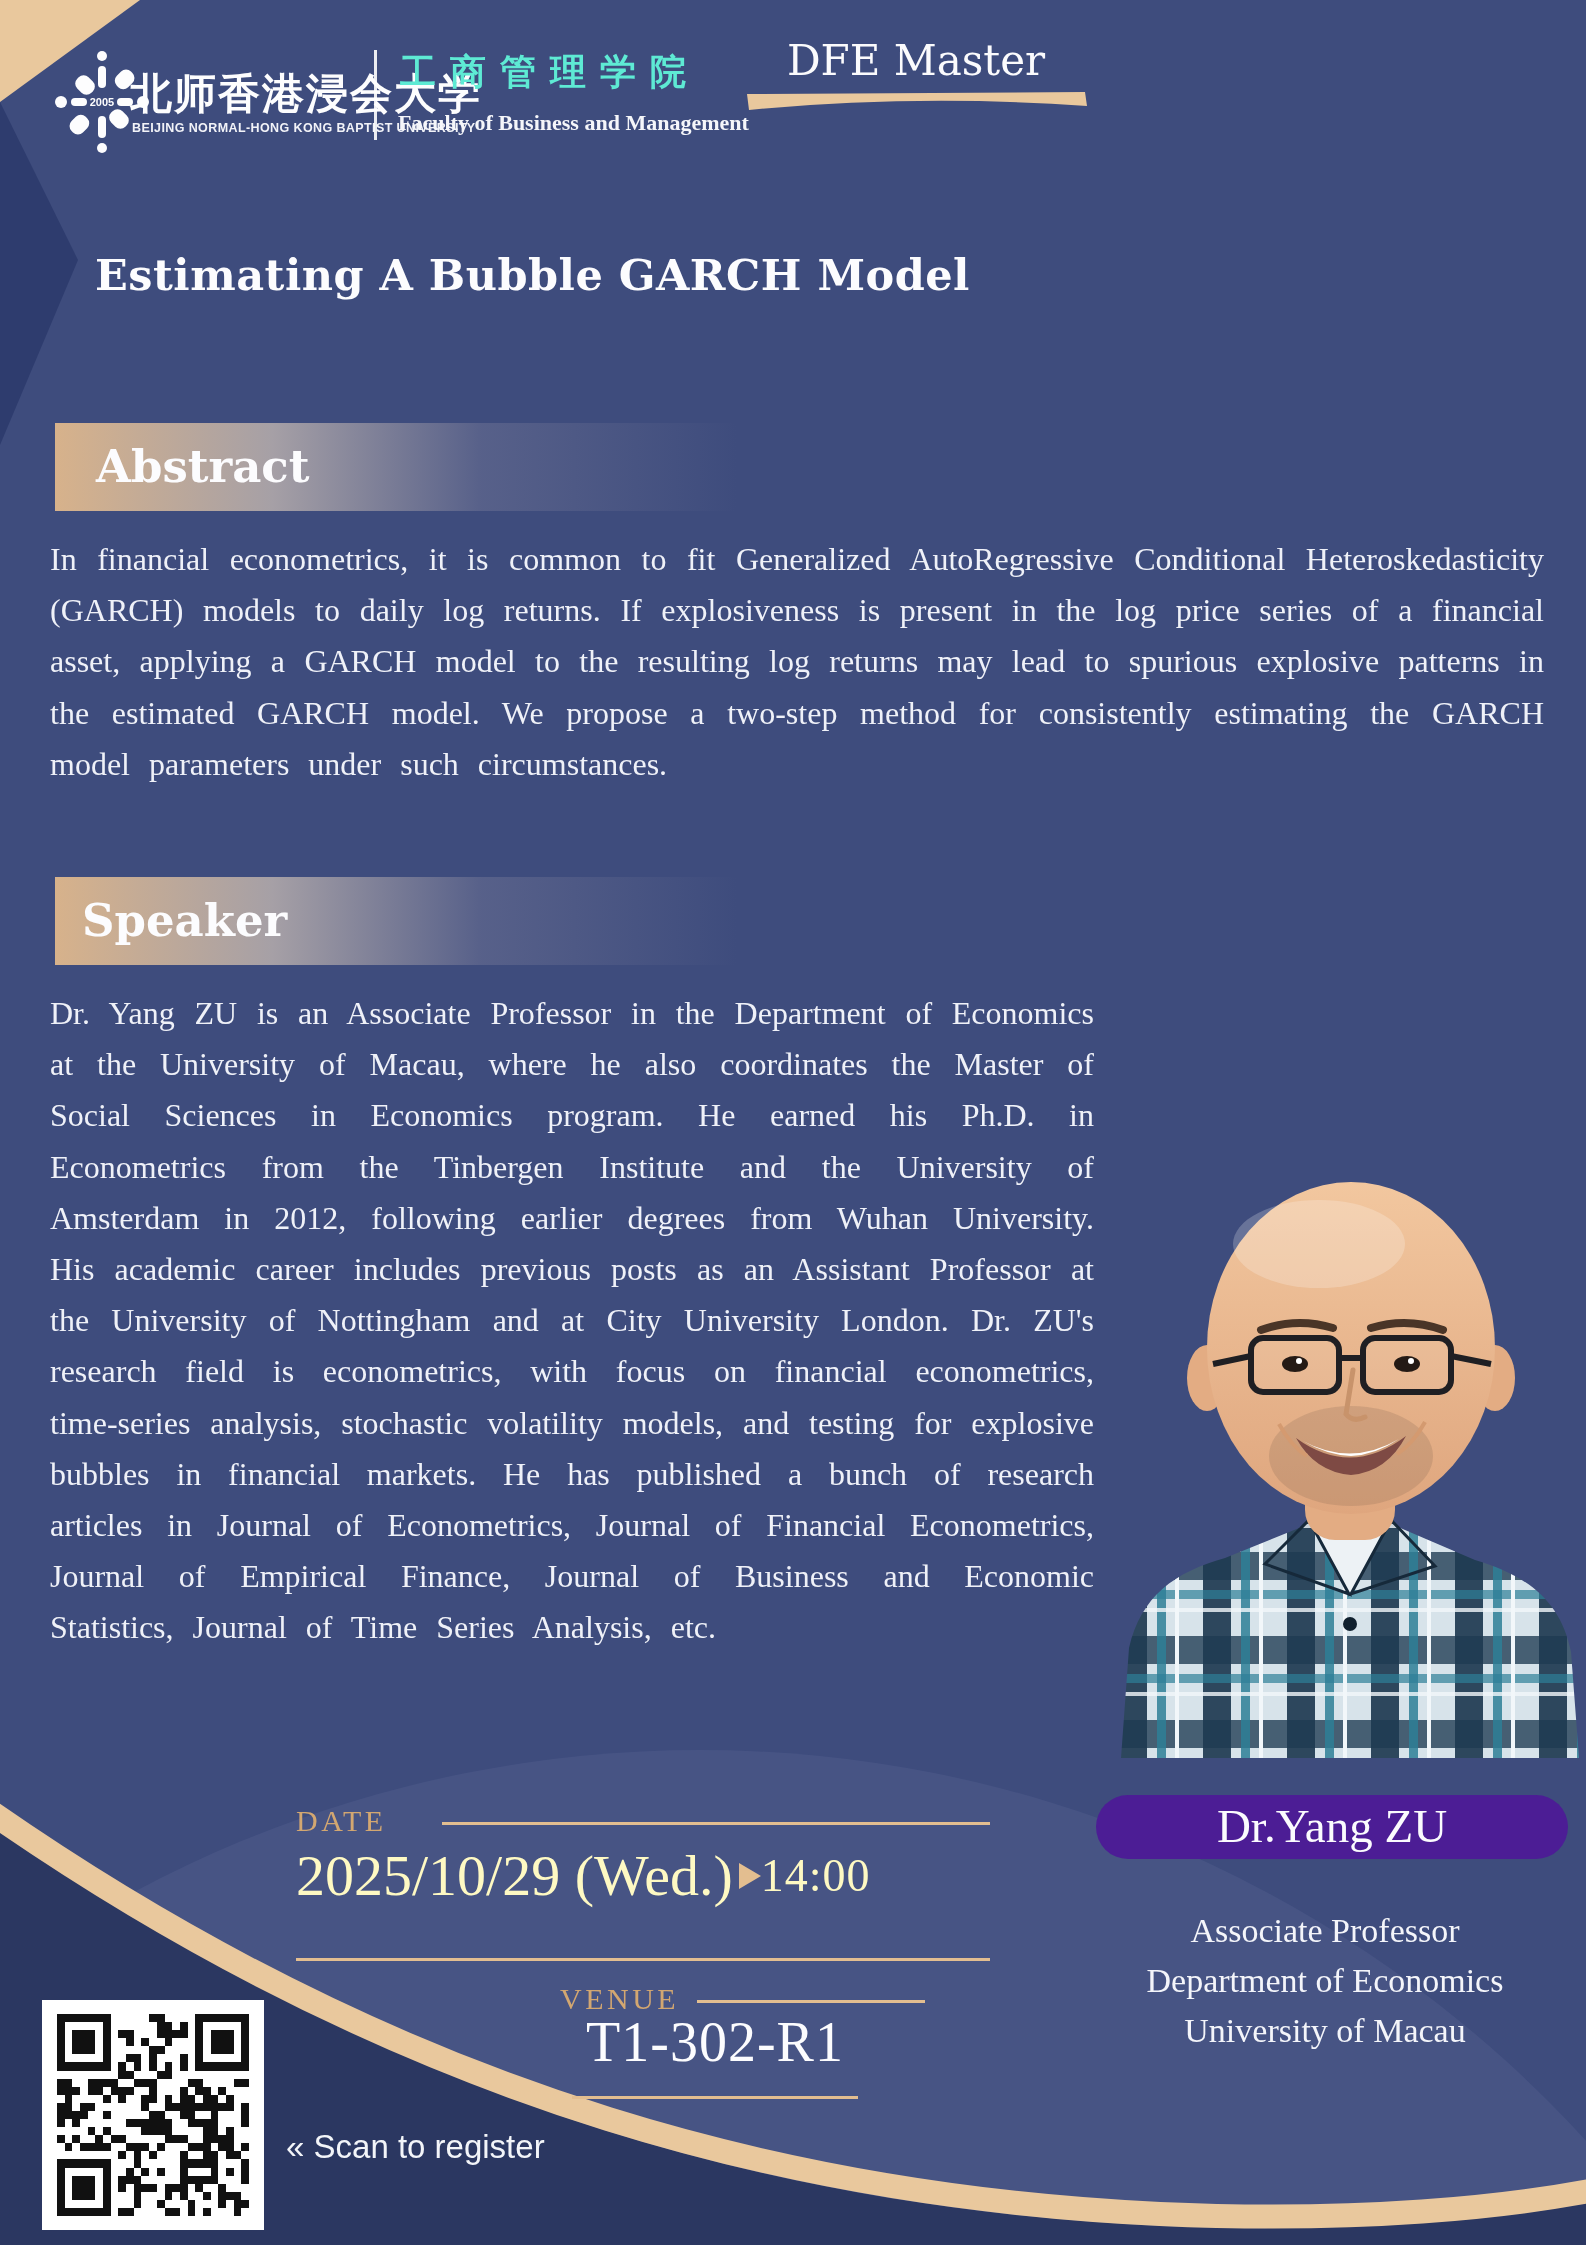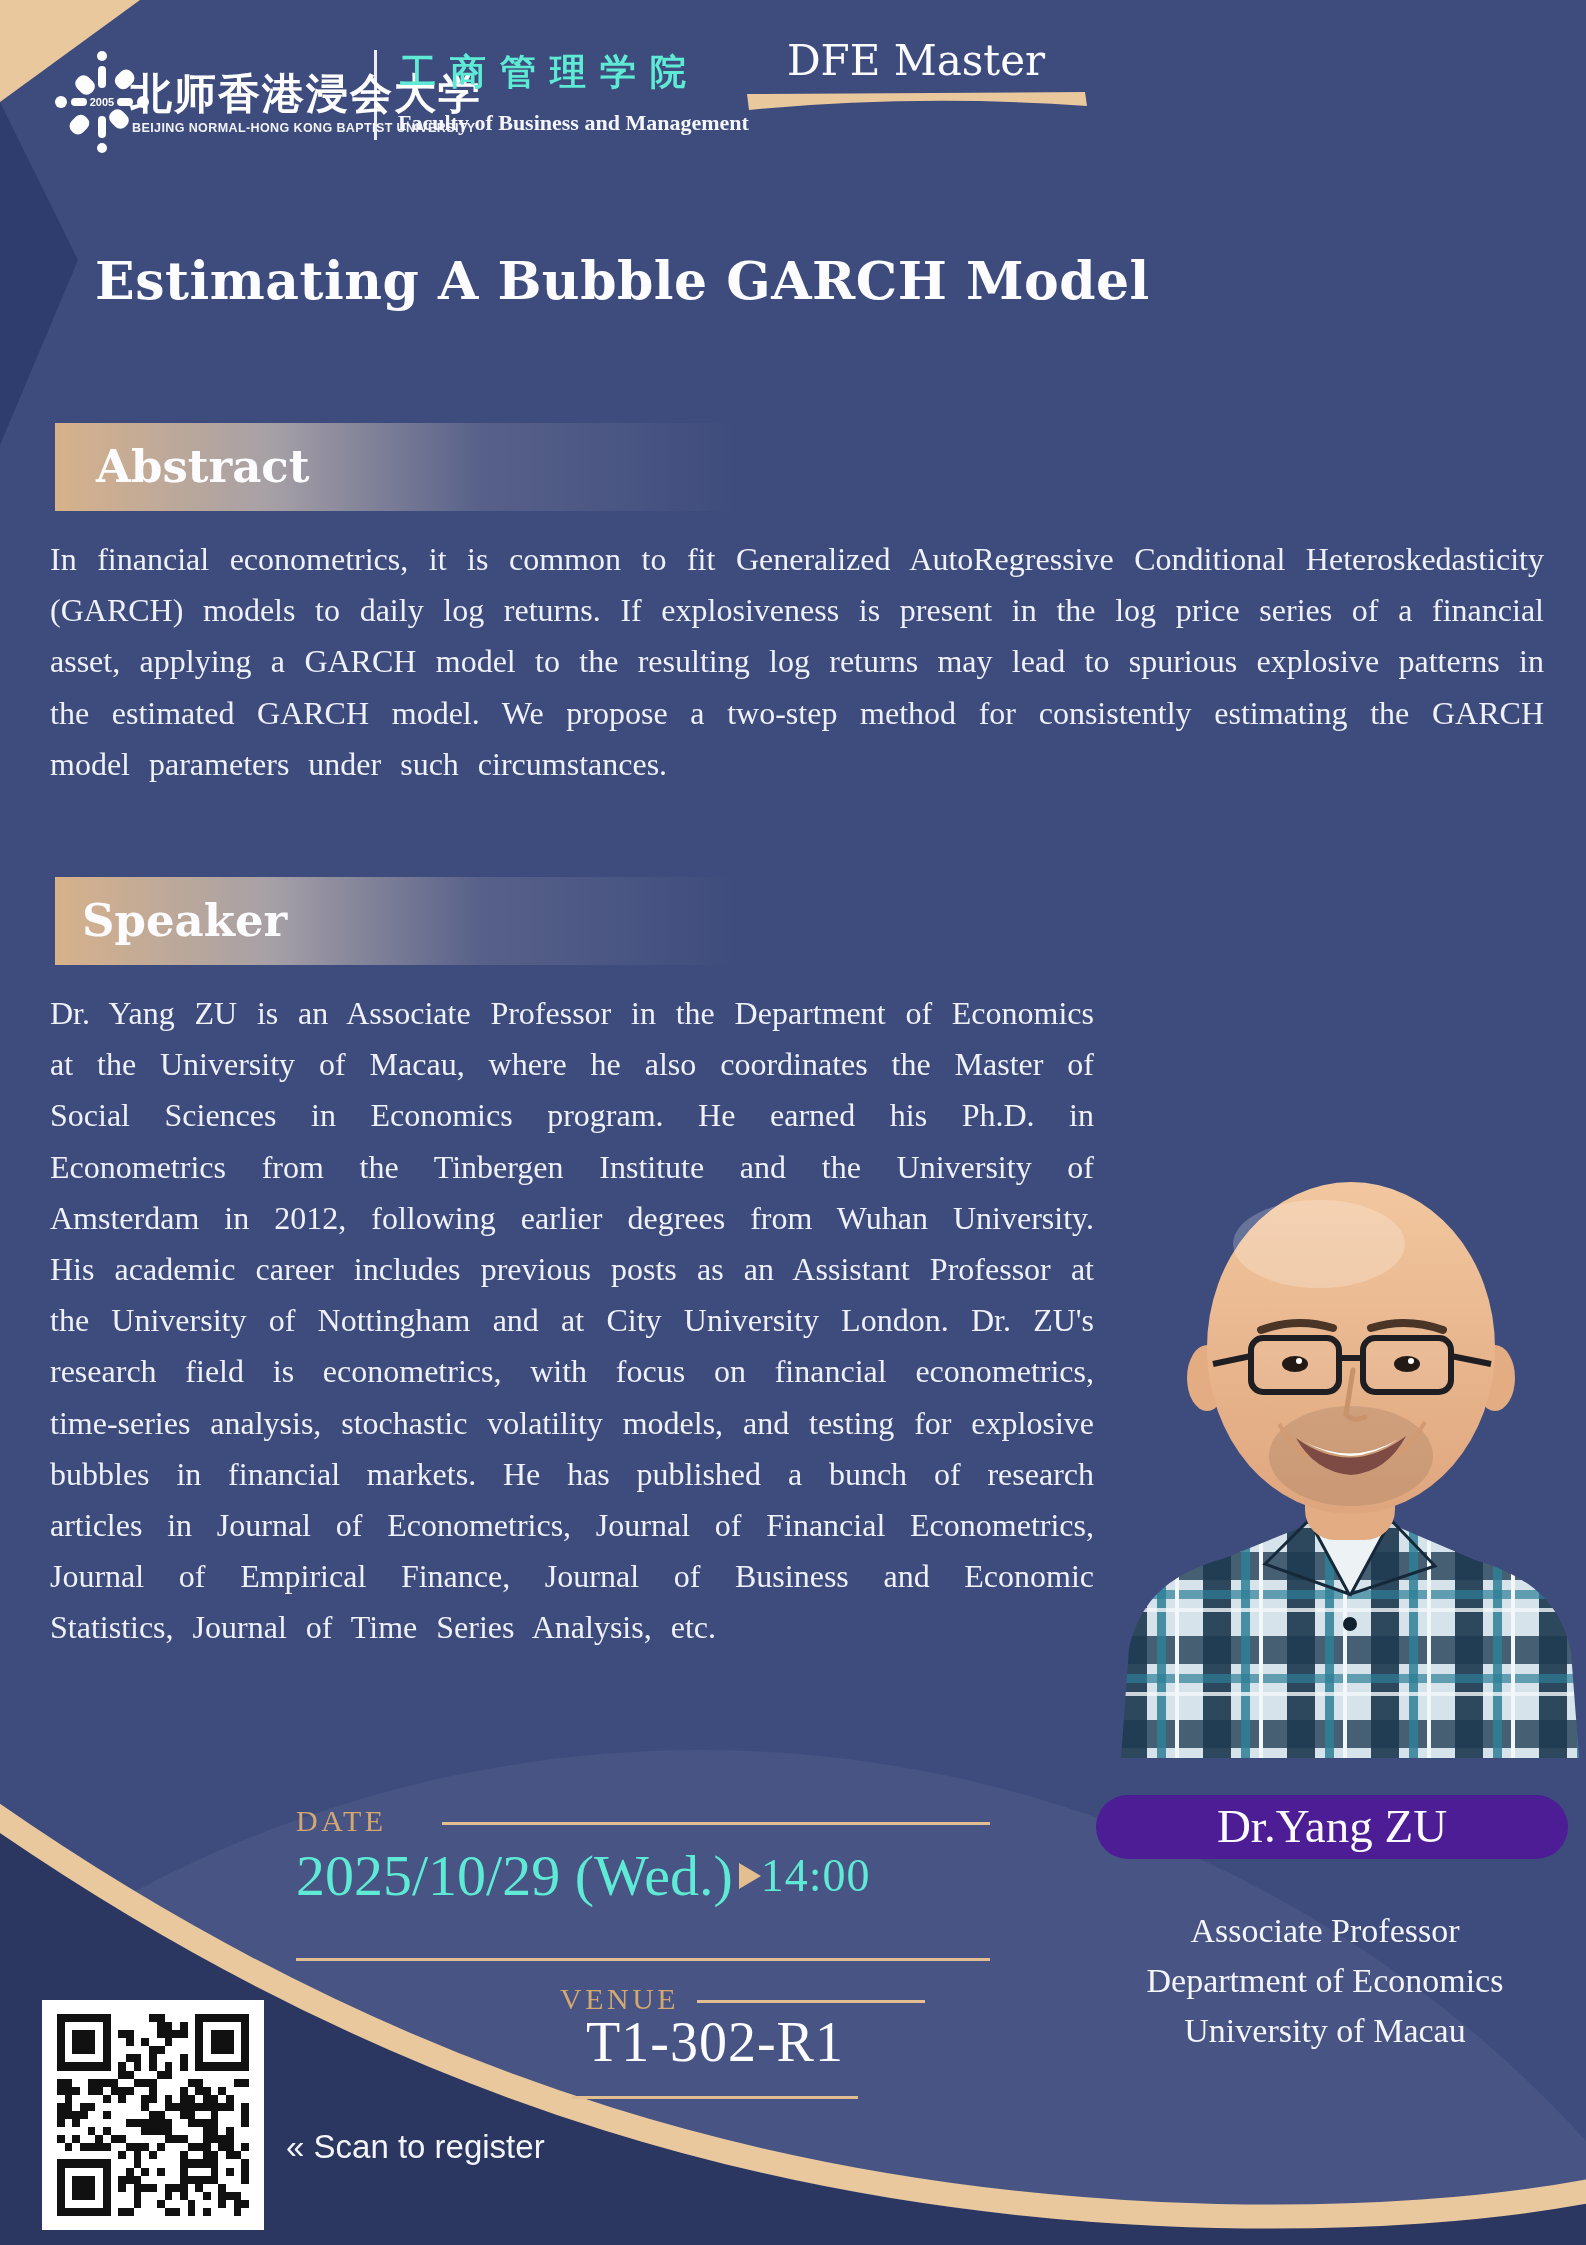--- a/index.html
+++ b/index.html
@@ -16,21 +16,21 @@
   .logo-svg{left:52px;top:42px;width:100px;height:120px;}
   .uni-cn{left:130px;top:66px;font-family:"DejaVu Sans",sans-serif;font-size:42px;font-weight:bold;letter-spacing:2px;color:#FDFDFE;}
   .uni-en{left:132px;top:121px;font-family:"Liberation Sans",sans-serif;font-size:12.5px;font-weight:700;letter-spacing:.4px;color:#F2F3F8;}
   .hdr-divider{left:374px;top:50px;width:3px;height:90px;background:rgba(255,255,255,.9);}
   .fac-cn{left:400px;top:48px;font-family:"DejaVu Sans",sans-serif;font-size:36px;font-weight:bold;letter-spacing:14px;color:#5eead4;}
   .fac-en{left:398px;top:110px;font-family:"Liberation Serif",serif;font-size:22px;font-weight:700;color:#F5F6FA;}
   .series-badge{left:745px;top:36px;width:342px;text-align:center;font-family:"DejaVu Serif",serif;font-size:42px;color:#FBFBFD;}
   .brush-svg{left:745px;top:90px;width:342px;height:26px;}
 
   
-  .title{left:95px;top:250px;width:1000px;font-family:"DejaVu Serif",serif;font-size:52px;font-weight:bold;letter-spacing:.5px;color:#FCFCFE;white-space:nowrap;}
+  .title{left:95px;top:250px;width:1000px;font-family:"DejaVu Serif",serif;font-size:43px;font-weight:bold;letter-spacing:.5px;color:#FCFCFE;white-space:nowrap;}
 
   
   .sec-bar{
     left:55px;width:775px;height:88px;line-height:88px;padding-left:27px;box-sizing:border-box;
     background:linear-gradient(90deg,#D7B28B 0%,#A6A0A6 28%,rgba(104,110,146,.6) 55%,rgba(62,76,125,.12) 88%,rgba(62,76,125,0) 100%);
     font-family:"DejaVu Serif",serif;font-size:45px;font-weight:bold;color:#FCFCFE;
   }
   .abstract-bar{top:423px;padding-left:41px;}
   .speaker-bar{top:877px;}
 
@@ -48,21 +48,21 @@
     left:1096px;top:1795px;width:472px;height:64px;border-radius:32px;background:#4c1d95;
     text-align:center;line-height:62px;font-size:47px;color:#FBFBFE;
   }
   .creds{left:1064px;top:1906px;width:522px;text-align:center;font-size:34px;line-height:50px;color:#F4F5FA;}
 
   
   .gold-label{font-size:30px;letter-spacing:3.5px;color:#D3A771;}
   .gold-line{background:#E3BE90;height:3px;}
   .date-label{left:296px;top:1804px;}
   .date-line1{left:442px;top:1822px;width:548px;}
-  .date-row{left:296px;top:1842px;display:flex;align-items:center;gap:0;color:#5eead4;}
+  .date-row{left:296px;top:1842px;display:flex;align-items:center;gap:0;color:#fef9c3;}
   .date-big{font-size:58px;}
   .time-arrow{width:0;height:0;border-left:22px solid #E3BE90;border-top:13px solid transparent;border-bottom:13px solid transparent;margin-left:6px;}
   .time-text{font-size:46px;letter-spacing:1px;}
   .date-line2{left:296px;top:1958px;width:694px;}
   .venue-row{left:560px;top:1982px;display:flex;align-items:center;gap:18px;}
   .venue-line1{width:228px;margin-top:4px;}
   .venue-big{left:430px;top:2010px;width:570px;text-align:center;font-size:56px;color:#FCFCFE;letter-spacing:1px;}
   .venue-line2{left:572px;top:2096px;width:286px;}
 
   

